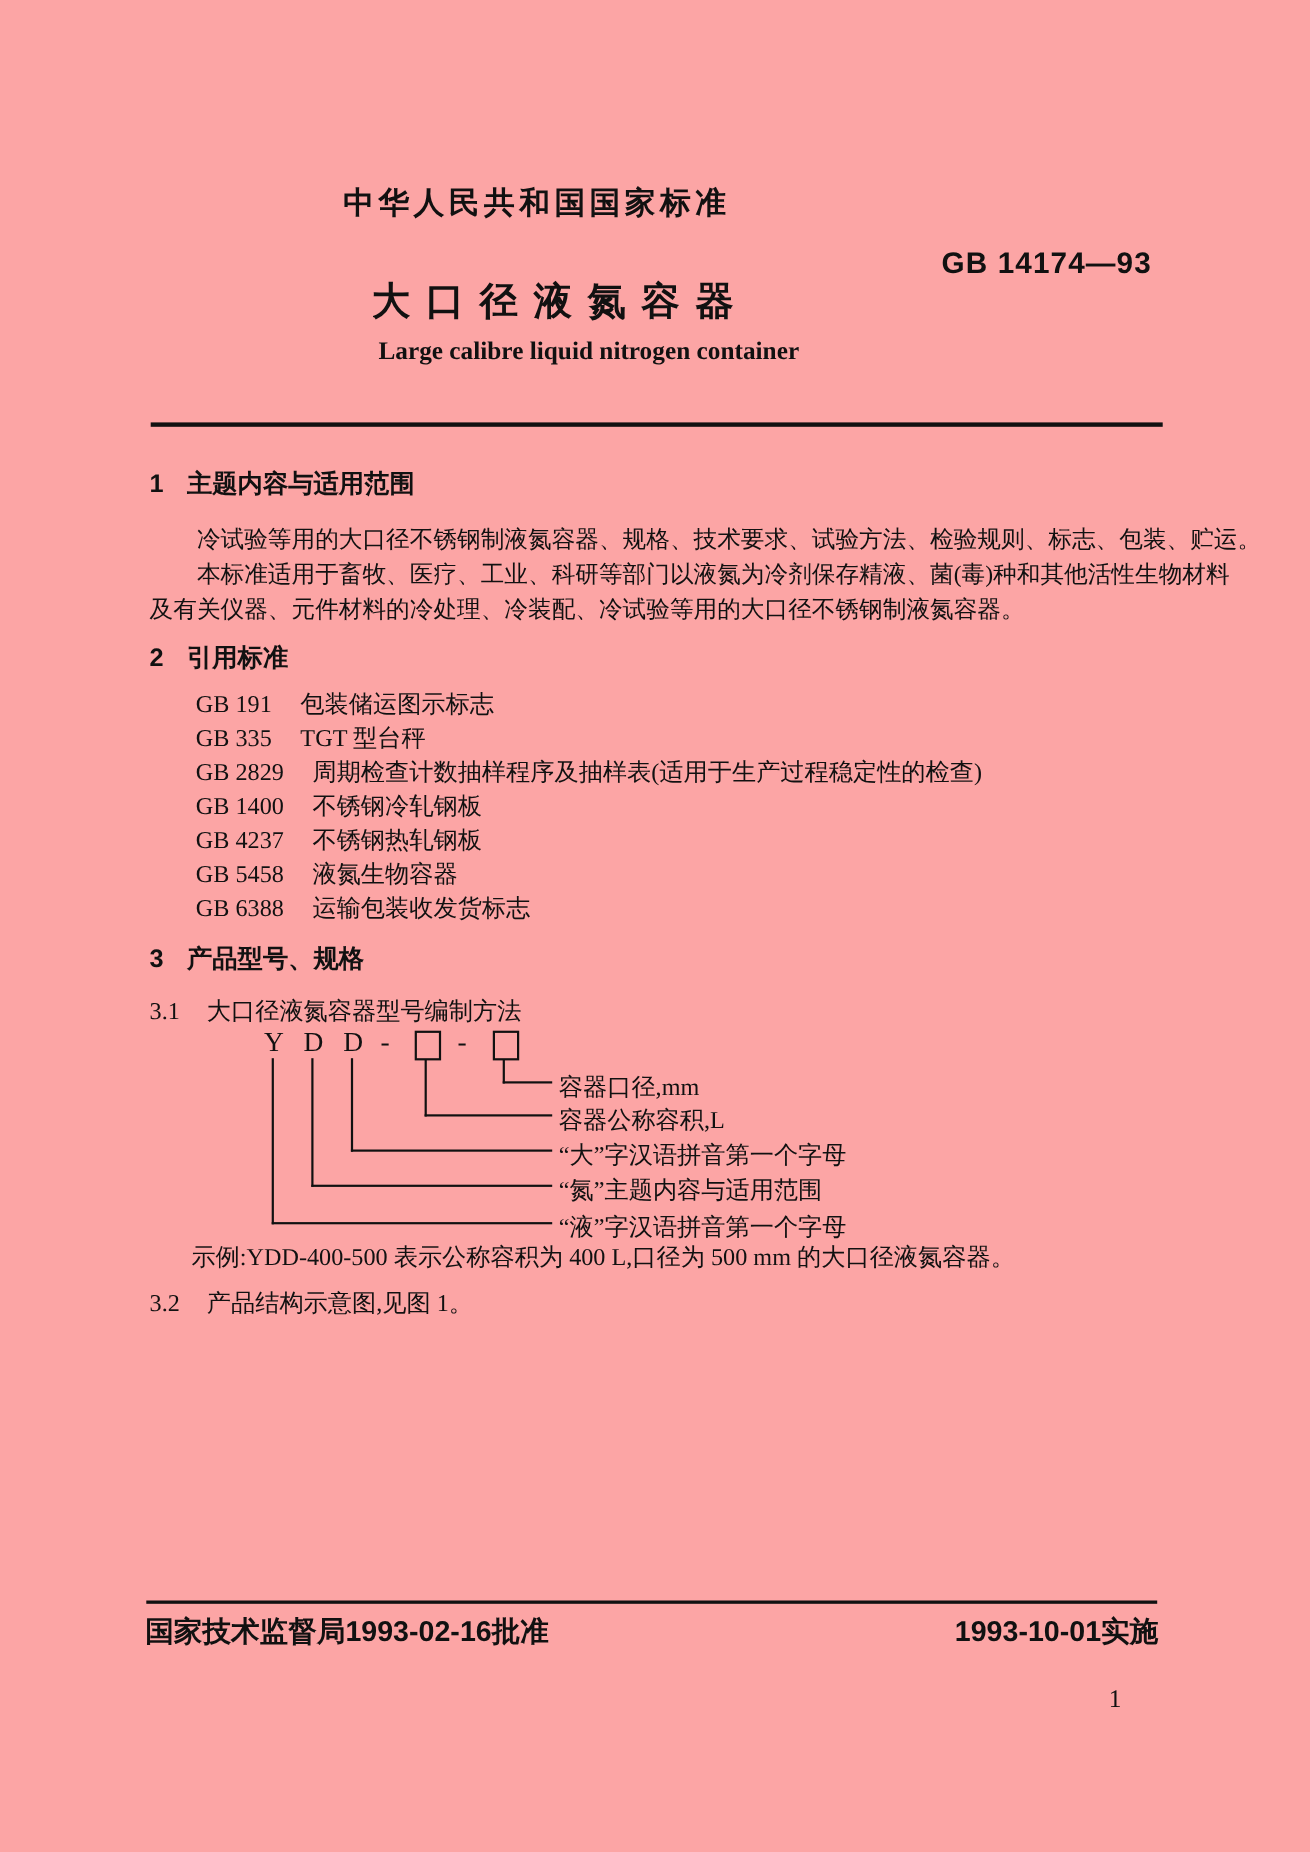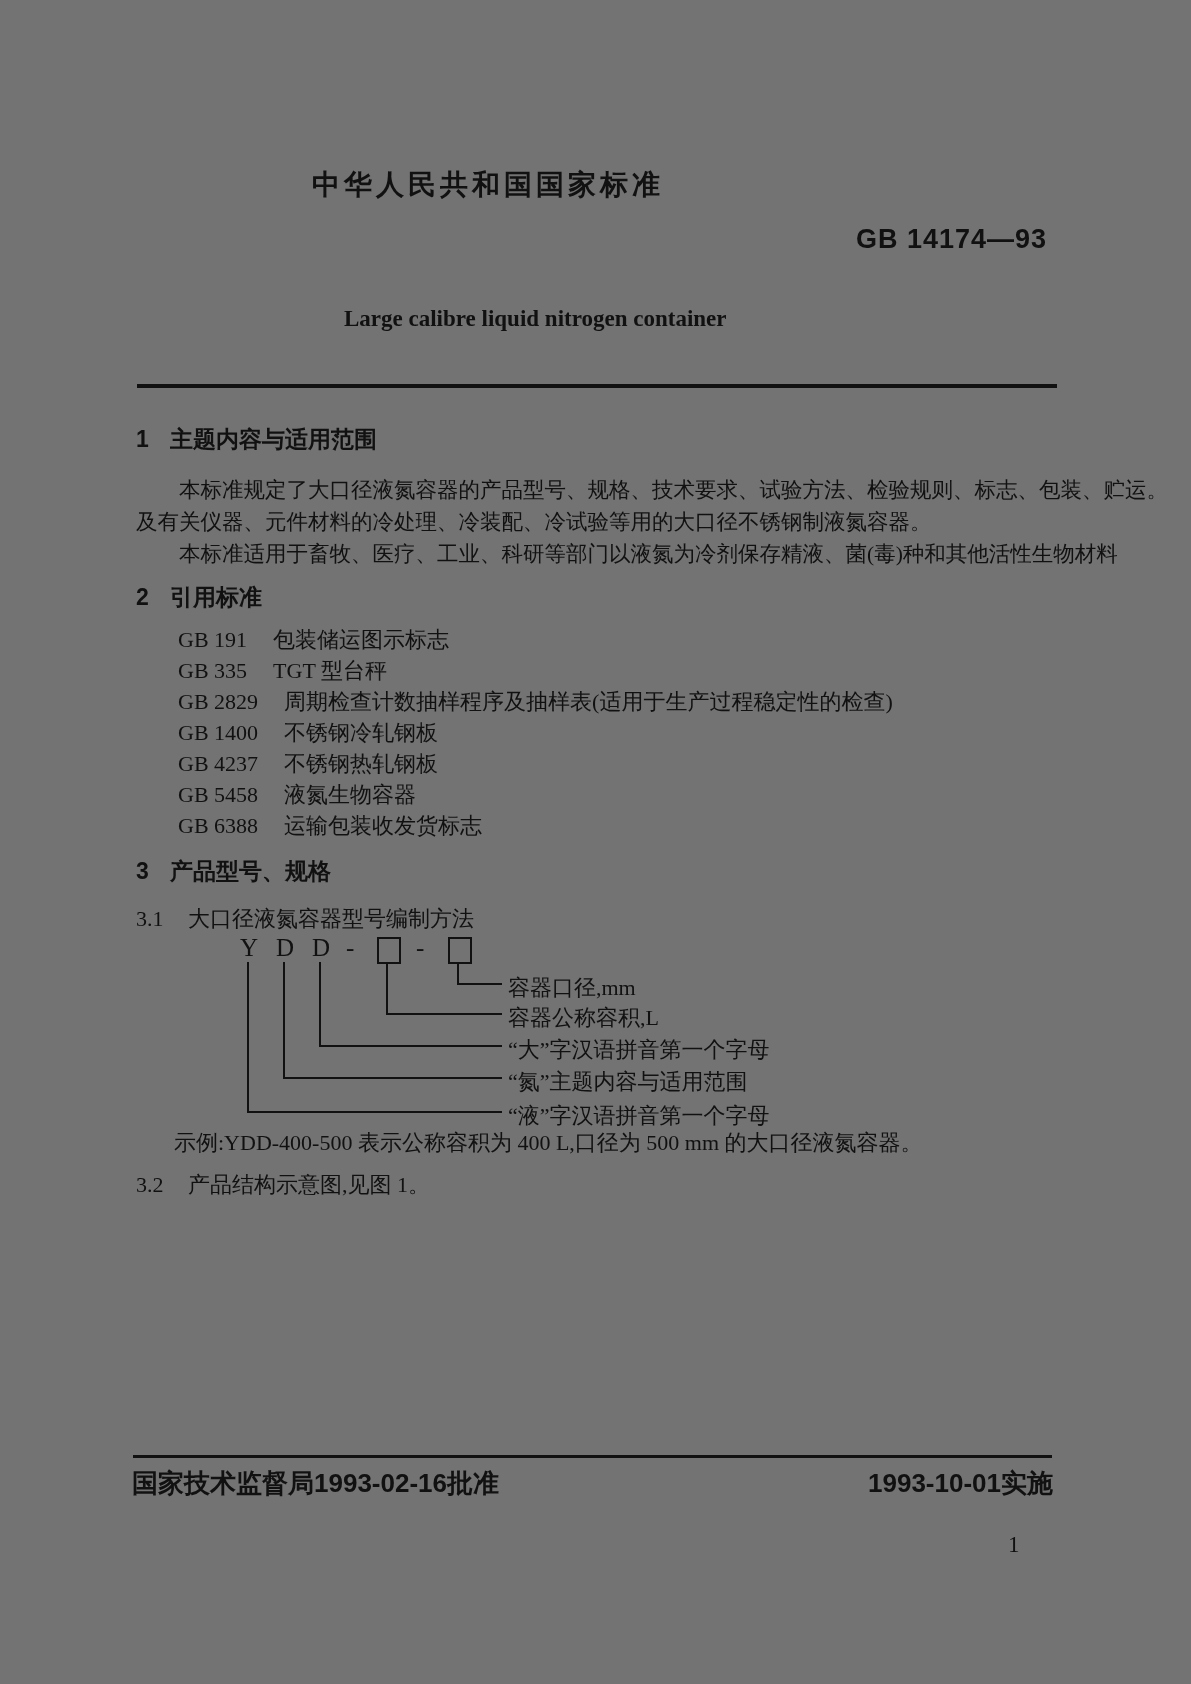--- a/index.html
+++ b/index.html
@@ -1,20 +1,20 @@
 <!DOCTYPE html>
 <html><head>
 <meta charset="utf-8">
 <style>
   html,body{margin:0;padding:0;background:#e8e8e8;}
   .page{
     position:relative;
     width:1191px;height:1684px;
     margin:0 auto;
-    background:#737373;
+    background:#fca5a5;
     color:#111;
     overflow:hidden;
     font-family:"Liberation Serif", serif;
   }
   .abs{position:absolute;}
   .gothic{font-family:"Liberation Sans", sans-serif;font-weight:bold;}
   .serif{font-family:"Liberation Serif", serif;}
 
   
   .std-label{left:312px;top:166px;font-size:28px;letter-spacing:4px;}
@@ -61,30 +61,31 @@
   .footer-right{right:138px;top:1466px;font-size:26px;}
   .page-num{left:1008px;top:1532px;font-size:23px;}
 </style>
 </head>
 <body>
 
 <div class="page">
 
   <div class="abs gothic std-label">中华人民共和国国家标准</div>
   <div class="abs gothic std-code">GB 14174—93</div>
+  <div class="abs gothic title-cn">大口径液氮容器</div>
   <div class="abs serif title-en">Large calibre liquid nitrogen container</div>
   <div class="abs header-rule"></div>
 
   <div class="abs gothic sec-head s1-head">
     <span class="h-num">1</span><span>主题内容与适用范围</span>
   </div>
   <div class="abs serif body-block">
-    <div class="body-line indent">本标准规定了大口径液氮容器的产品型号、规格、技术要求、试验方法、检验规则、标志、包装、贮运。</div>
+    <div class="body-line indent">冷试验等用的大口径不锈钢制液氮容器、规格、技术要求、试验方法、检验规则、标志、包装、贮运。</div>
+    <div class="body-line indent">本标准适用于畜牧、医疗、工业、科研等部门以液氮为冷剂保存精液、菌(毒)种和其他活性生物材料</div>
     <div class="body-line">及有关仪器、元件材料的冷处理、冷装配、冷试验等用的大口径不锈钢制液氮容器。</div>
-    <div class="body-line indent">本标准适用于畜牧、医疗、工业、科研等部门以液氮为冷剂保存精液、菌(毒)种和其他活性生物材料</div>
   </div>
 
   <div class="abs gothic sec-head s2-head">
     <span class="h-num">2</span><span>引用标准</span>
   </div>
   <div class="abs serif ref-list">
     <div class="ref-row">
       <span class="ref-code">GB 191</span><span class="ref-title">包装储运图示标志</span>
     </div>
     <div class="ref-row">

